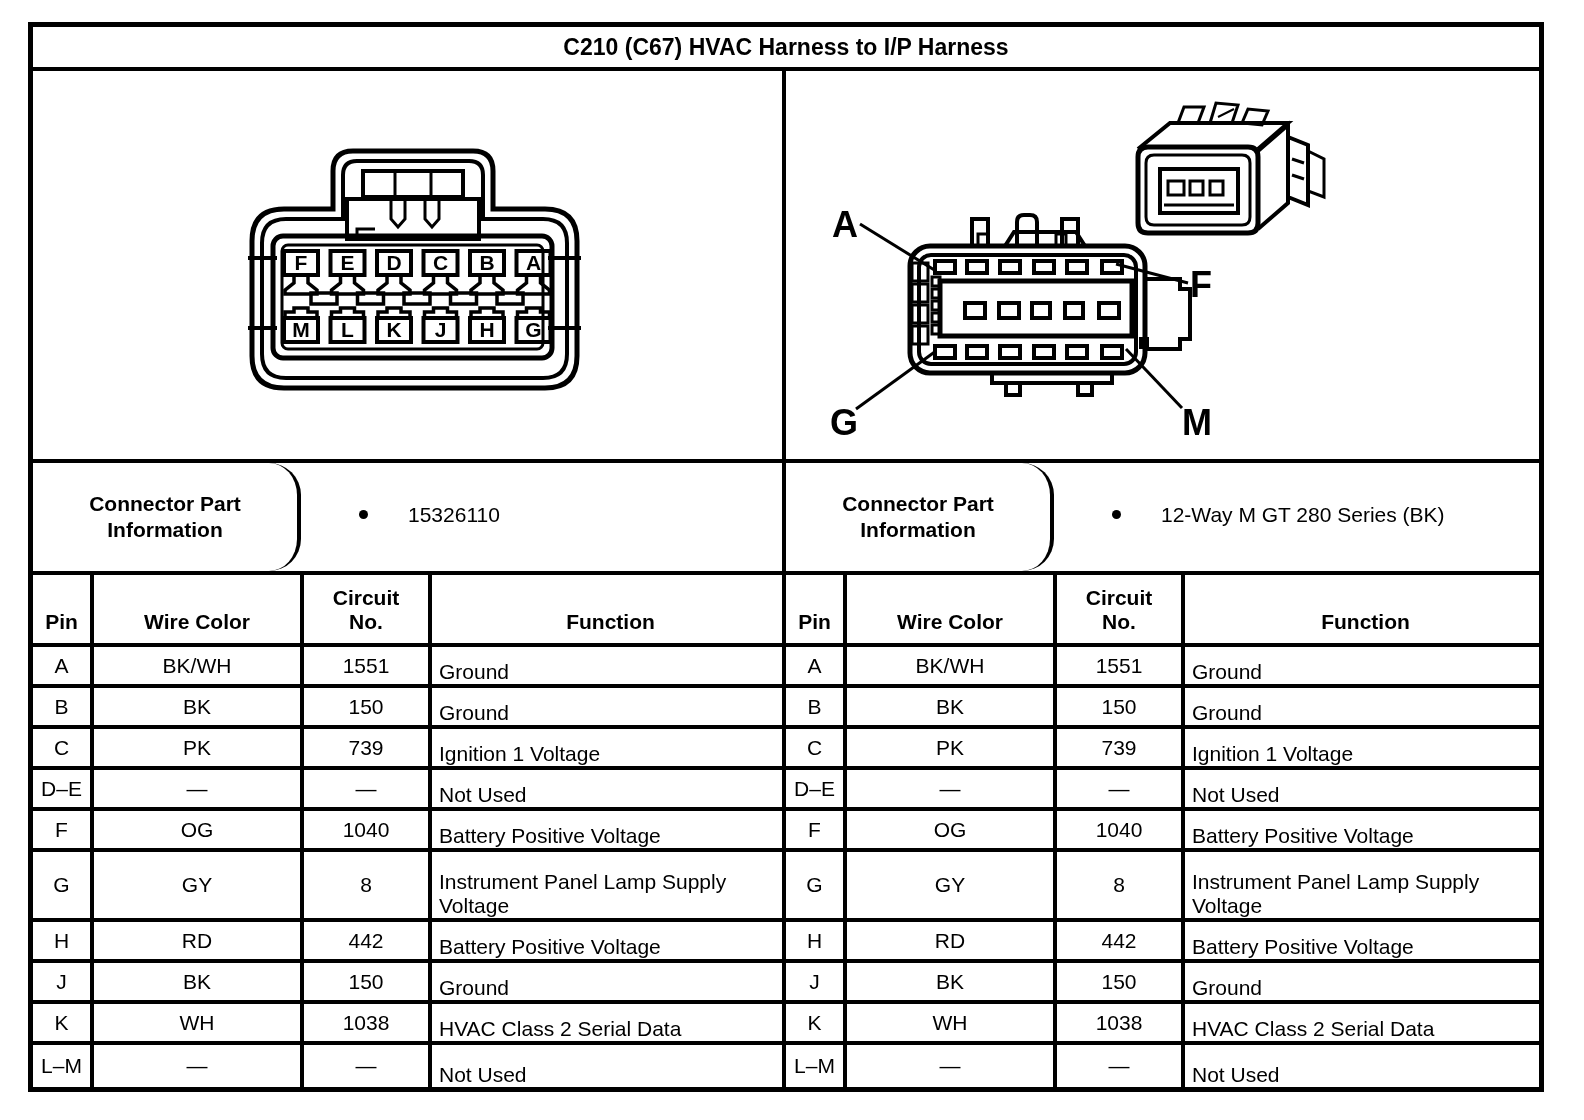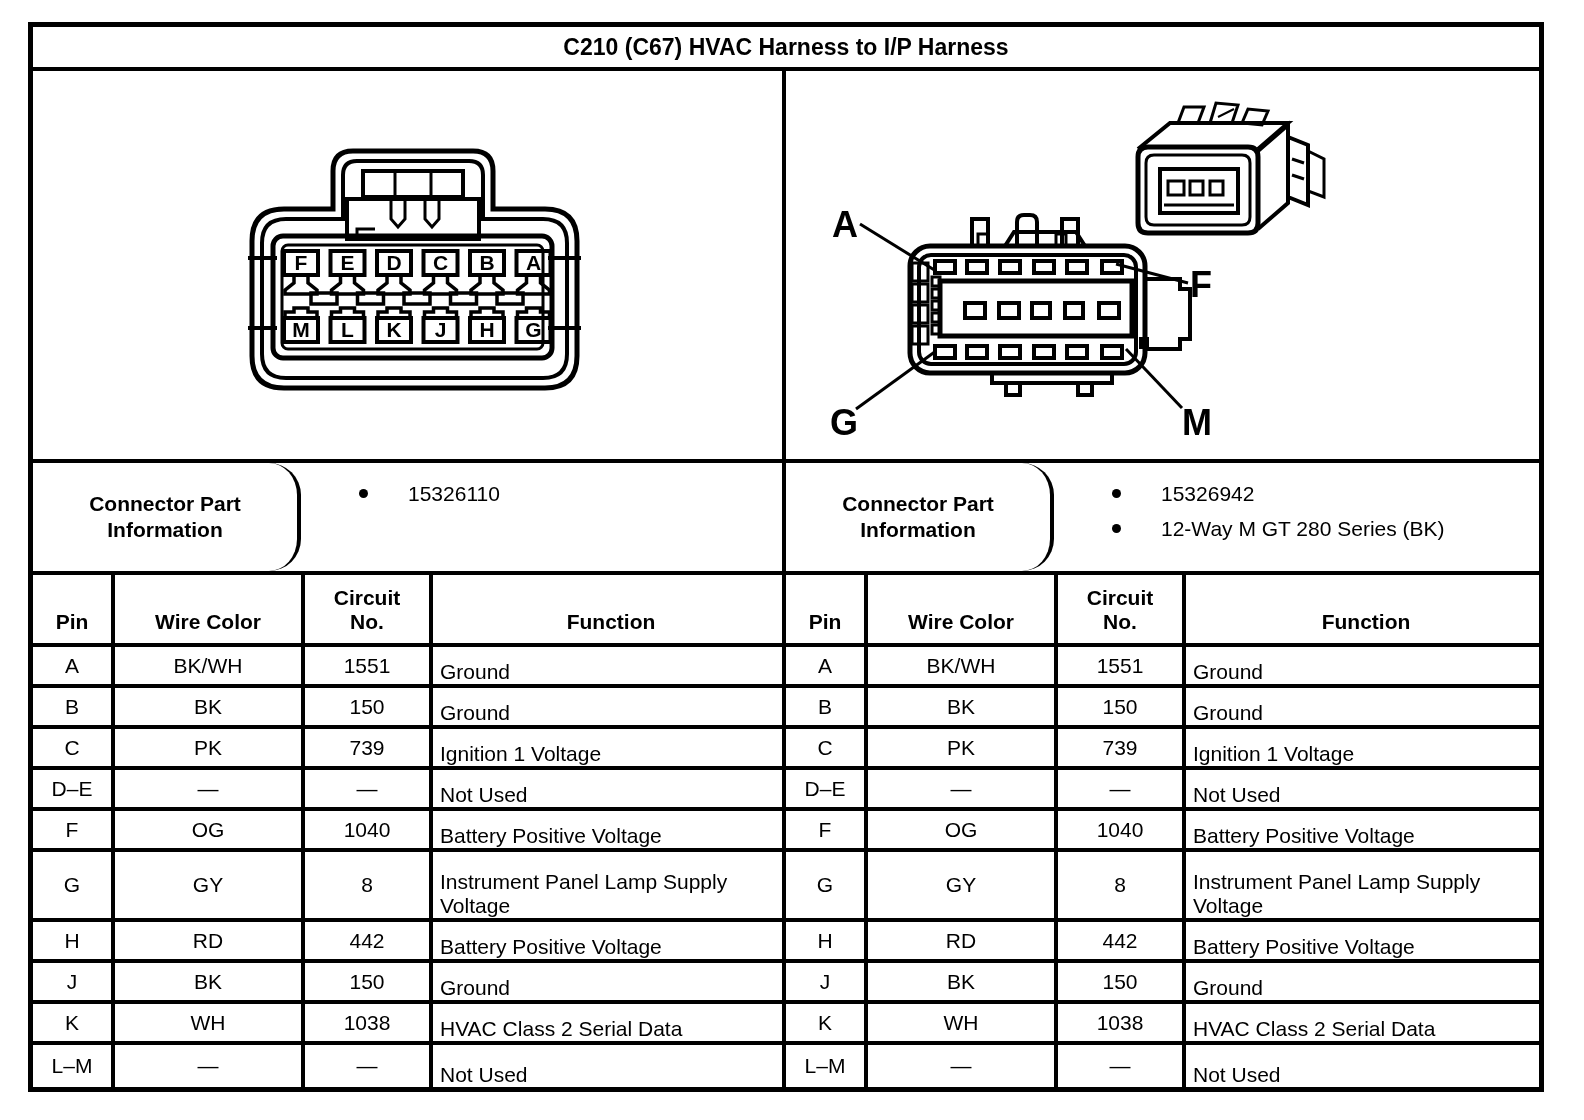--- a/index.html
+++ b/index.html
@@ -9,34 +9,34 @@
   .title-row{height:44px;flex:none;border-bottom:4px solid #000;box-sizing:border-box;display:flex;align-items:center;justify-content:center;font-weight:bold;font-size:23px;}
   .diagram-row{height:392px;flex:none;border-bottom:4px solid #000;box-sizing:border-box;display:flex;}
   .diagram-cell{height:100%;}
   .diagram-cell.left{width:753px;flex:none;border-right:4px solid #000;box-sizing:border-box;}
   .diagram-cell.right{flex:1;}
   .info-row{height:112px;flex:none;border-bottom:4px solid #000;box-sizing:border-box;display:flex;}
   .info-half{display:flex;box-sizing:border-box;}
   .info-half.left{width:753px;flex:none;border-right:4px solid #000;}
   .info-half.right{flex:1;}
   .info-label{width:268px;flex:none;border-right:4px solid #000;box-sizing:border-box;display:flex;align-items:center;justify-content:center;text-align:center;font-weight:bold;font-size:21px;line-height:26px;padding:0 34px;border-radius:32px;}
-  .info-values{flex:1;display:flex;flex-direction:column;padding-top:13px;font-size:21px;}
+  .info-values{flex:1;display:flex;flex-direction:column;padding-top:13px;font-size:21px;margin-top:21px;}
   .bullet-item{display:flex;align-items:center;height:35px;}
   .dot{width:9px;height:9px;border-radius:50%;background:#000;margin-left:58px;margin-right:40px;flex:none;}
   .pins-row{flex:1;display:flex;}
   .pin-half{display:flex;flex-direction:column;box-sizing:border-box;}
   .pin-half.left{width:753px;flex:none;border-right:4px solid #000;}
   .pin-half.right{flex:1;}
   .pt-row{display:flex;flex:none;height:41px;border-bottom:4px solid #000;box-sizing:border-box;}
   .pt-row.tall{height:70px;}
   .pt-row.header{height:72px;font-weight:bold;}
   .pt-row:last-child{flex:1;border-bottom:none;}
   .pt-cell{border-right:4px solid #000;box-sizing:border-box;display:flex;align-items:center;justify-content:center;font-size:21px;line-height:24px;}
-  .pt-cell.c0{width:82px;}
-  .pt-cell.c1{width:190px;}
+  .pt-cell.c0{width:61px;}
+  .pt-cell.c1{width:210px;}
   .pt-cell.c2{width:128px;}
   .pt-cell.c3{flex:1;border-right:none;justify-content:flex-start;text-align:left;padding-left:7px;align-items:flex-end;}
   .pt-row.header .pt-cell{align-items:flex-end;padding-bottom:9px;}
   .pt-row.header .pt-cell.c3{justify-content:center;padding-left:7px;}
   .pt-row.header .pt-cell.c2 span{display:inline-block;width:82px;text-align:center;}
   svg{display:block;}
   svg text{font-family:"Liberation Sans",sans-serif;font-weight:bold;fill:#000;}
   .pinletter{font-size:21px;}
   .callout{font-size:36px;}
 </style>
@@ -215,24 +215,20 @@
             <span class="dot"></span>
             <span>15326110</span>
           </div>
         </div>
       </div>
       <div class="info-half right">
         <div class="info-label">Connector Part Information</div>
         <div class="info-values">
           <div class="bullet-item">
             <span class="dot"></span>
-            <span>15326942</span>
-          </div>
-          <div class="bullet-item">
-            <span class="dot"></span>
             <span>12-Way M GT 280 Series (BK)</span>
           </div>
         </div>
       </div>
     </div>
 
     <div class="pins-row">
       <div class="pin-half left" id="pin-table-left">
           <div class="pt-row header">
             <div class="pt-cell c0">

